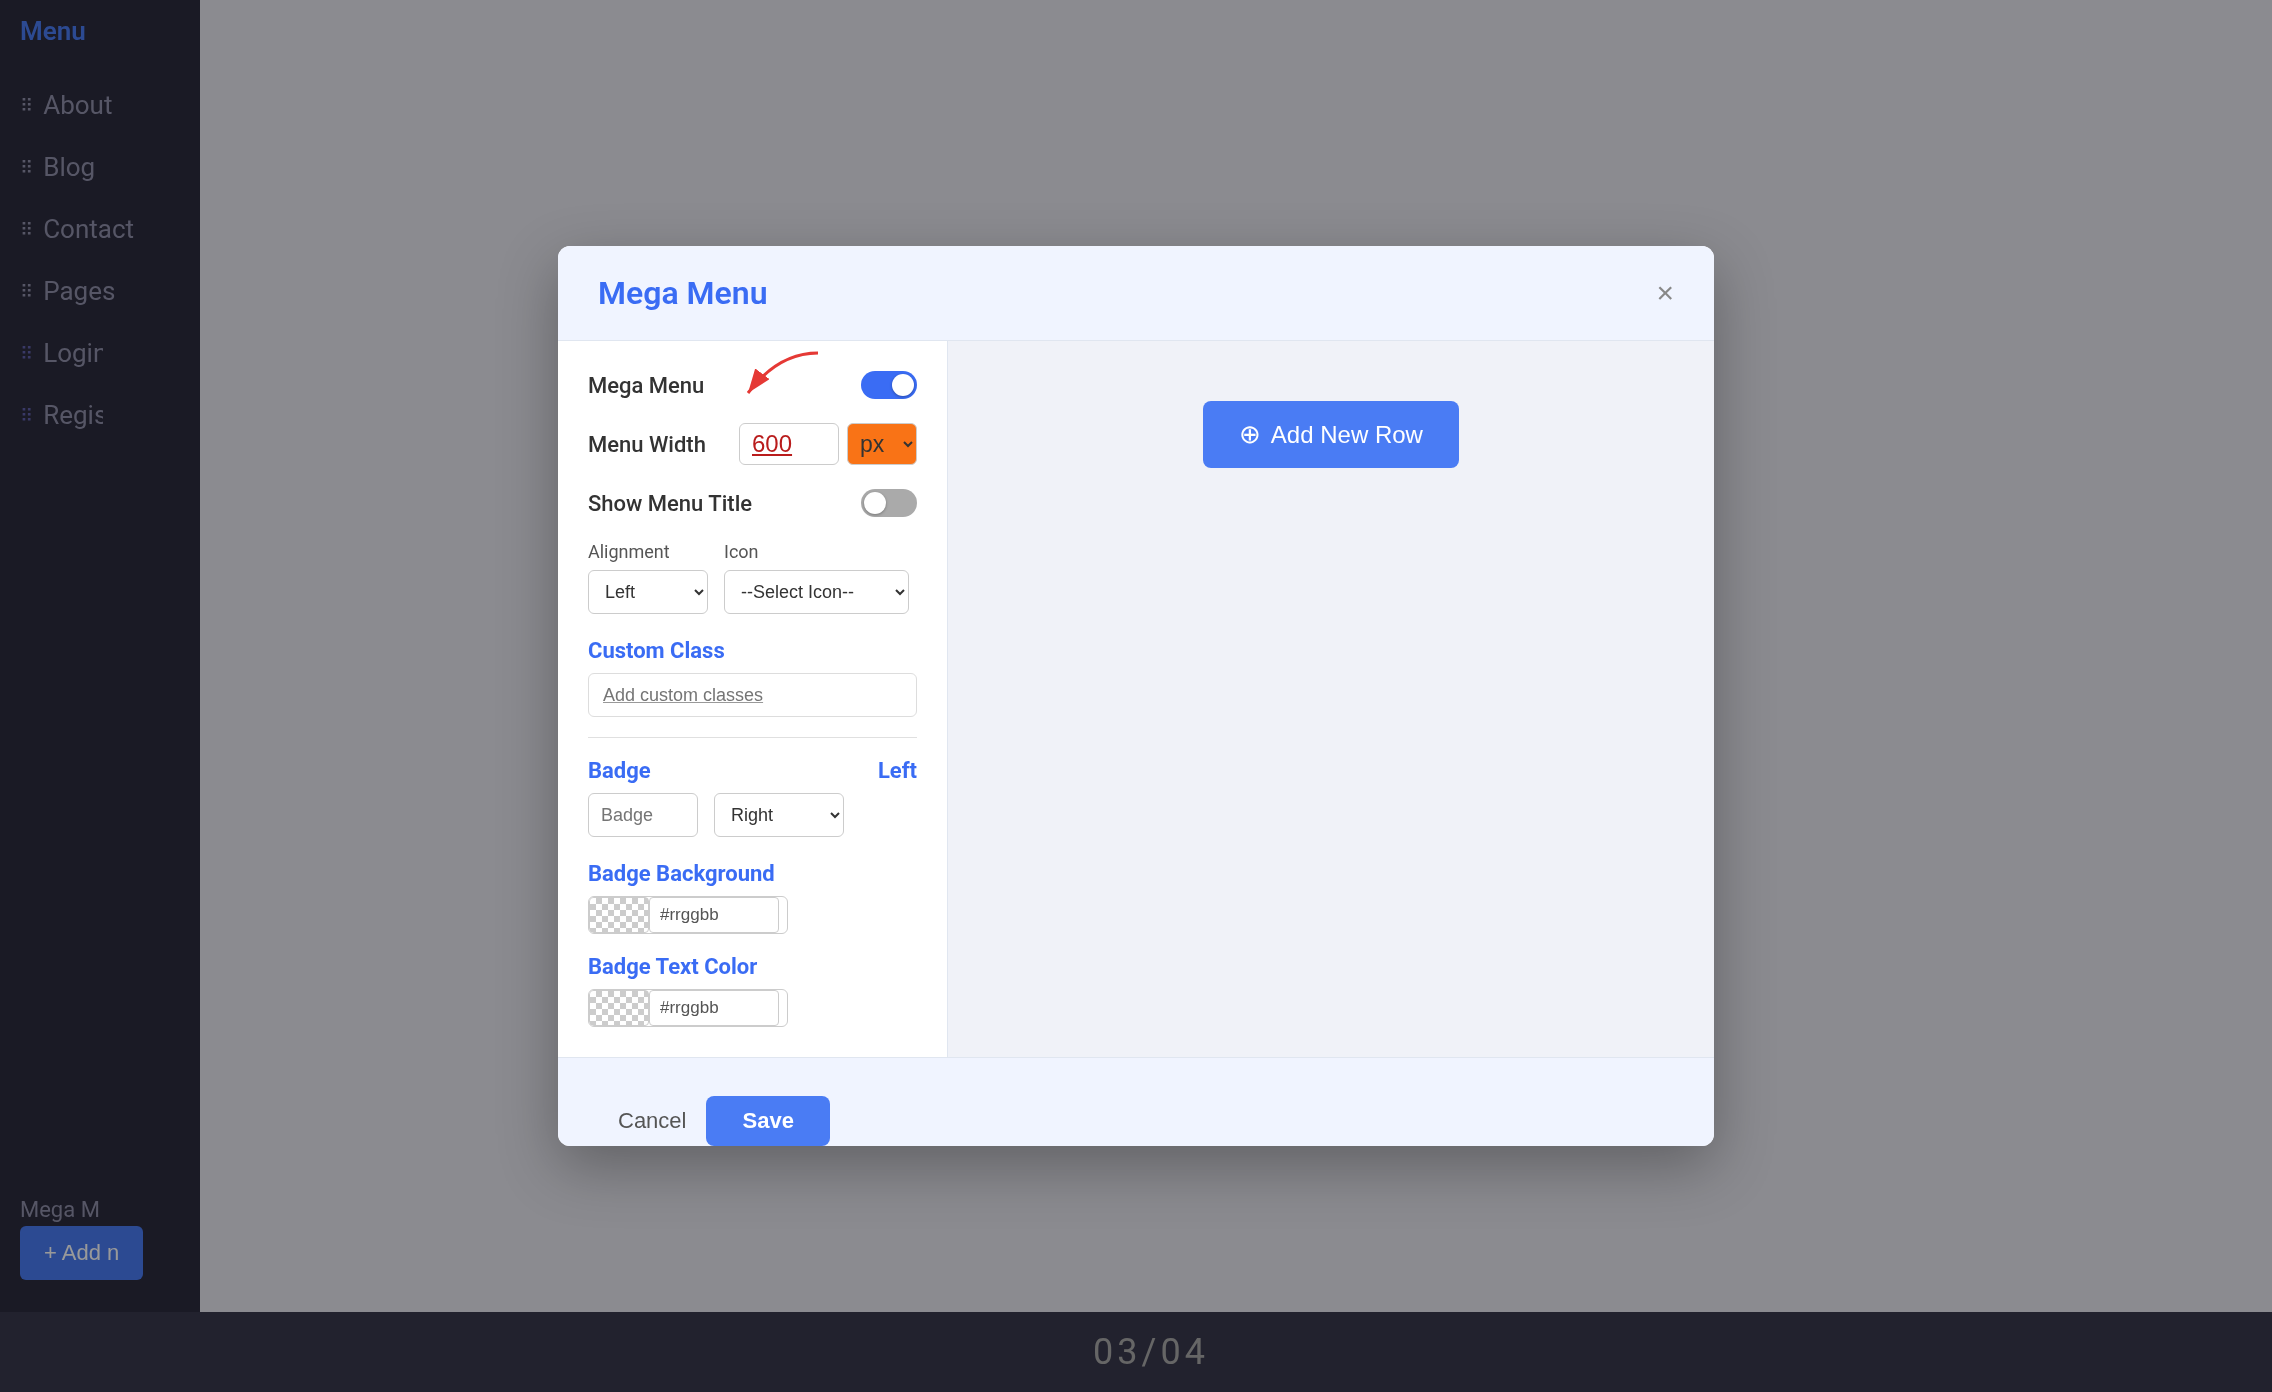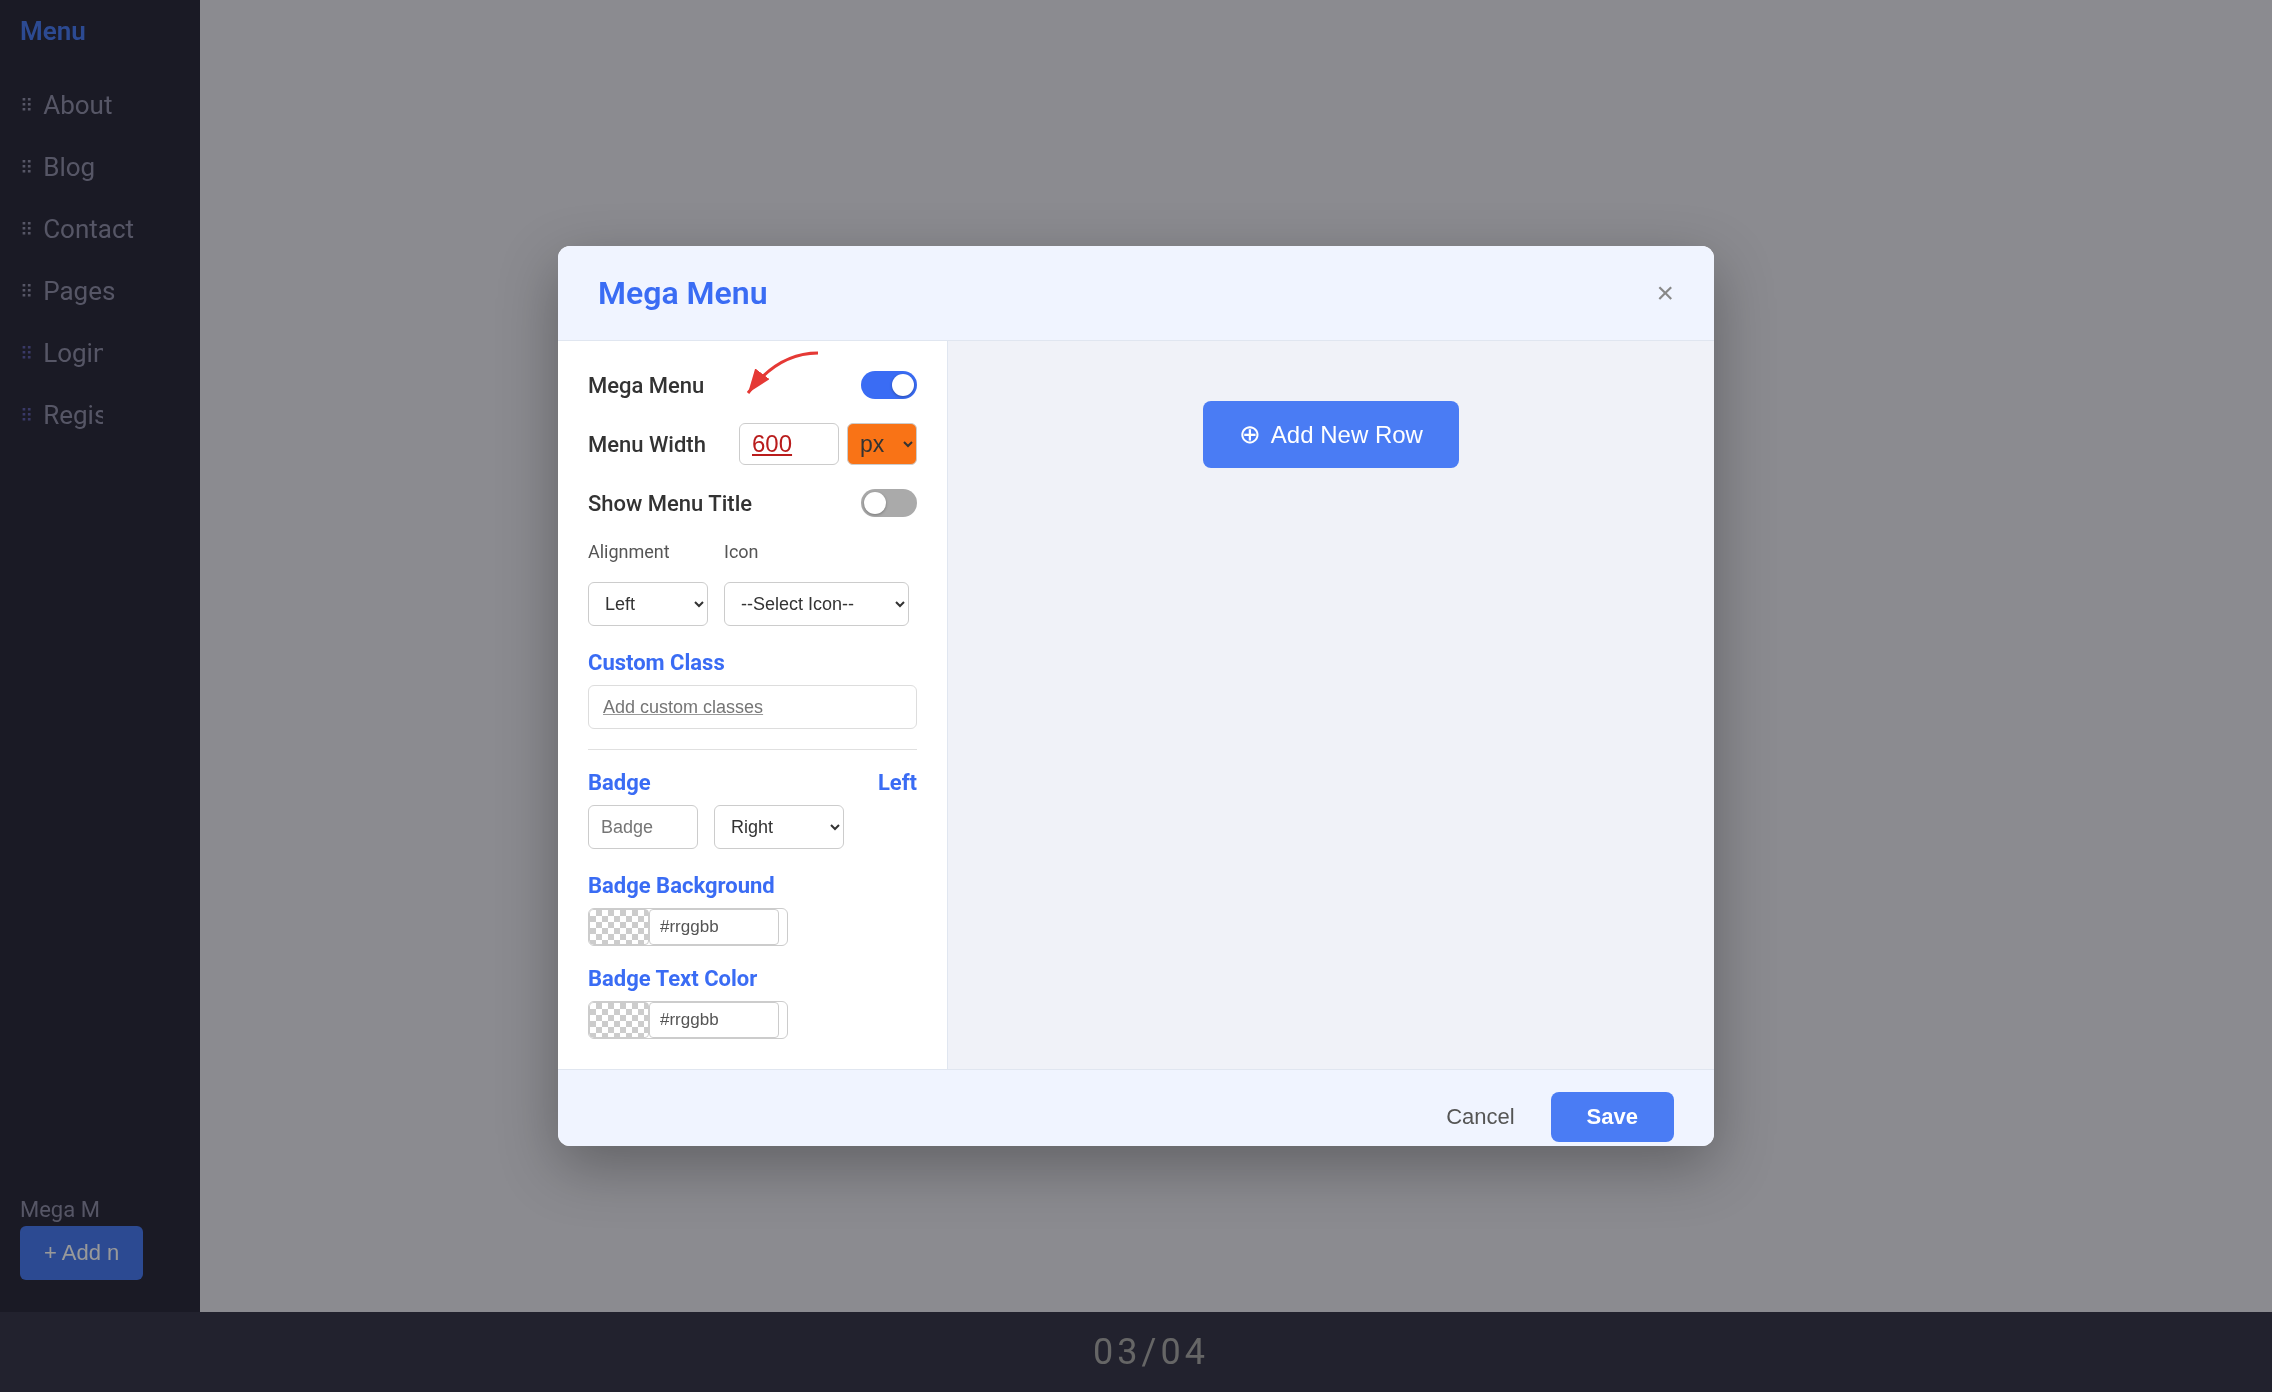--- a/index.html
+++ b/index.html
@@ -217,21 +217,21 @@
     
     .two-col {
       display: flex;
       gap: 16px;
       margin-bottom: 24px;
     }
 
     .col-group {
       display: flex;
       flex-direction: column;
-      gap: 20px;
+      gap: 8px;
     }
 
     .col-label {
       font-size: 18px;
       color: #555;
     }
 
     .dropdown-select {
       height: 44px;
       border: 1px solid #ccc;
@@ -331,24 +331,23 @@
       gap: 10px;
     }
 
     .add-new-row-btn .plus-circle {
       font-size: 26px;
     }
 
     
     .modal-footer {
       background: #f0f4ff;
-      padding: 22px 40px;
-      display: flex;
-      justify-content: flex-end;
-      gap: 16px;
+      padding: 38px 40px;
+      display: flex;
+      justify-content: flex-start;
       border-top: 1px solid #e0e6f0;
     }
 
     .btn-cancel {
       background: none;
       border: none;
       color: #555;
       font-size: 22px;
       cursor: pointer;
       padding: 12px 20px;

